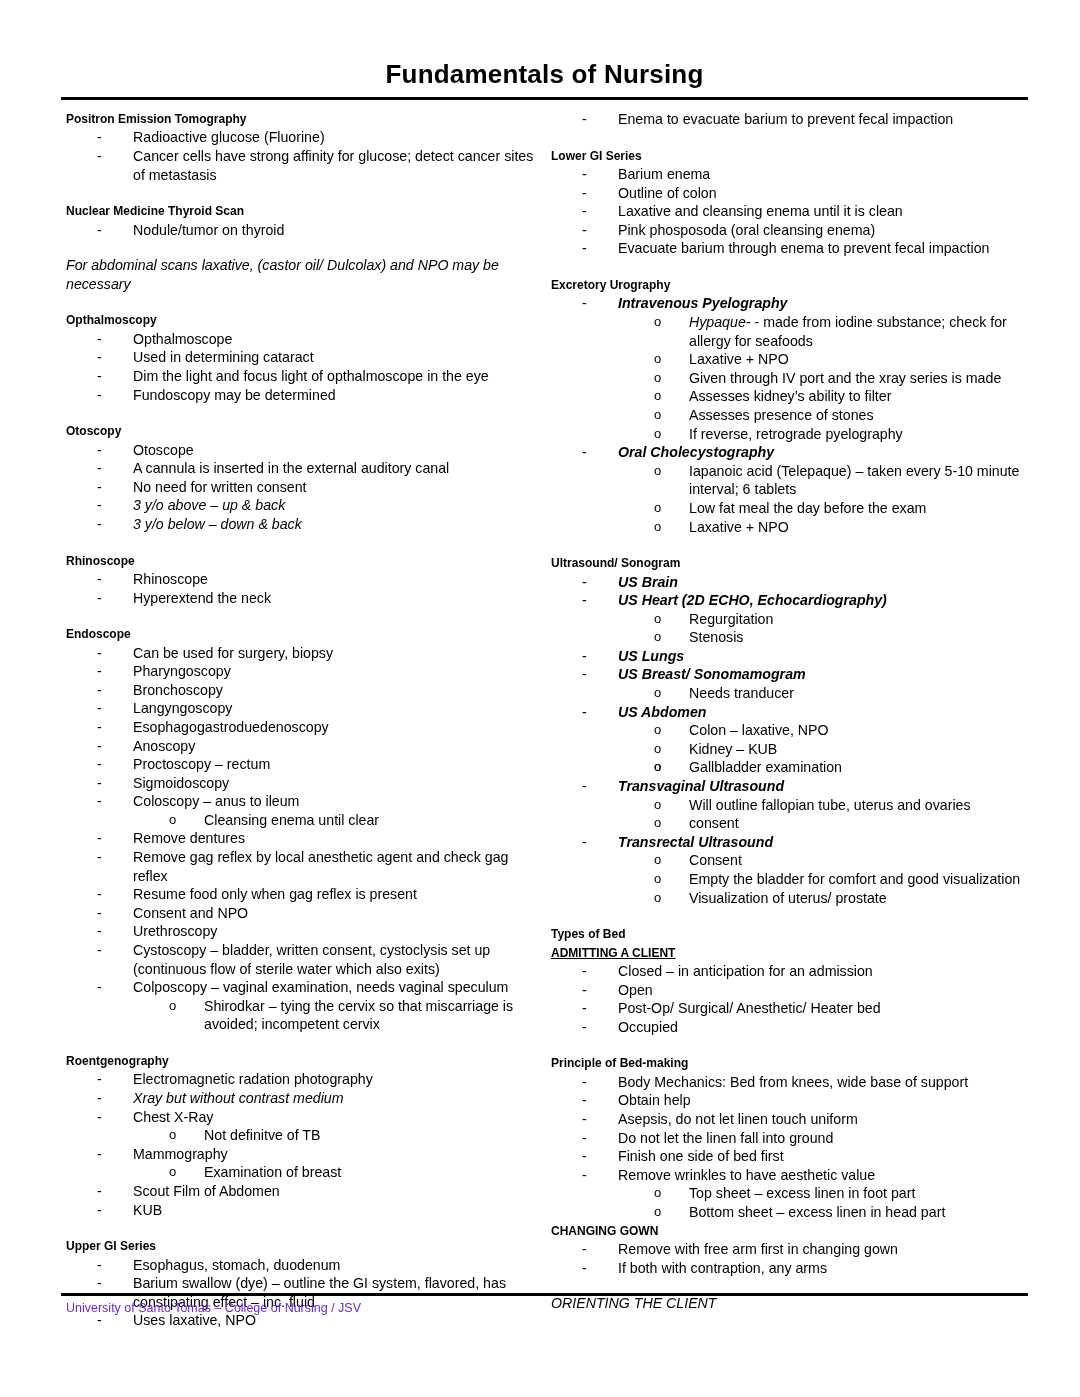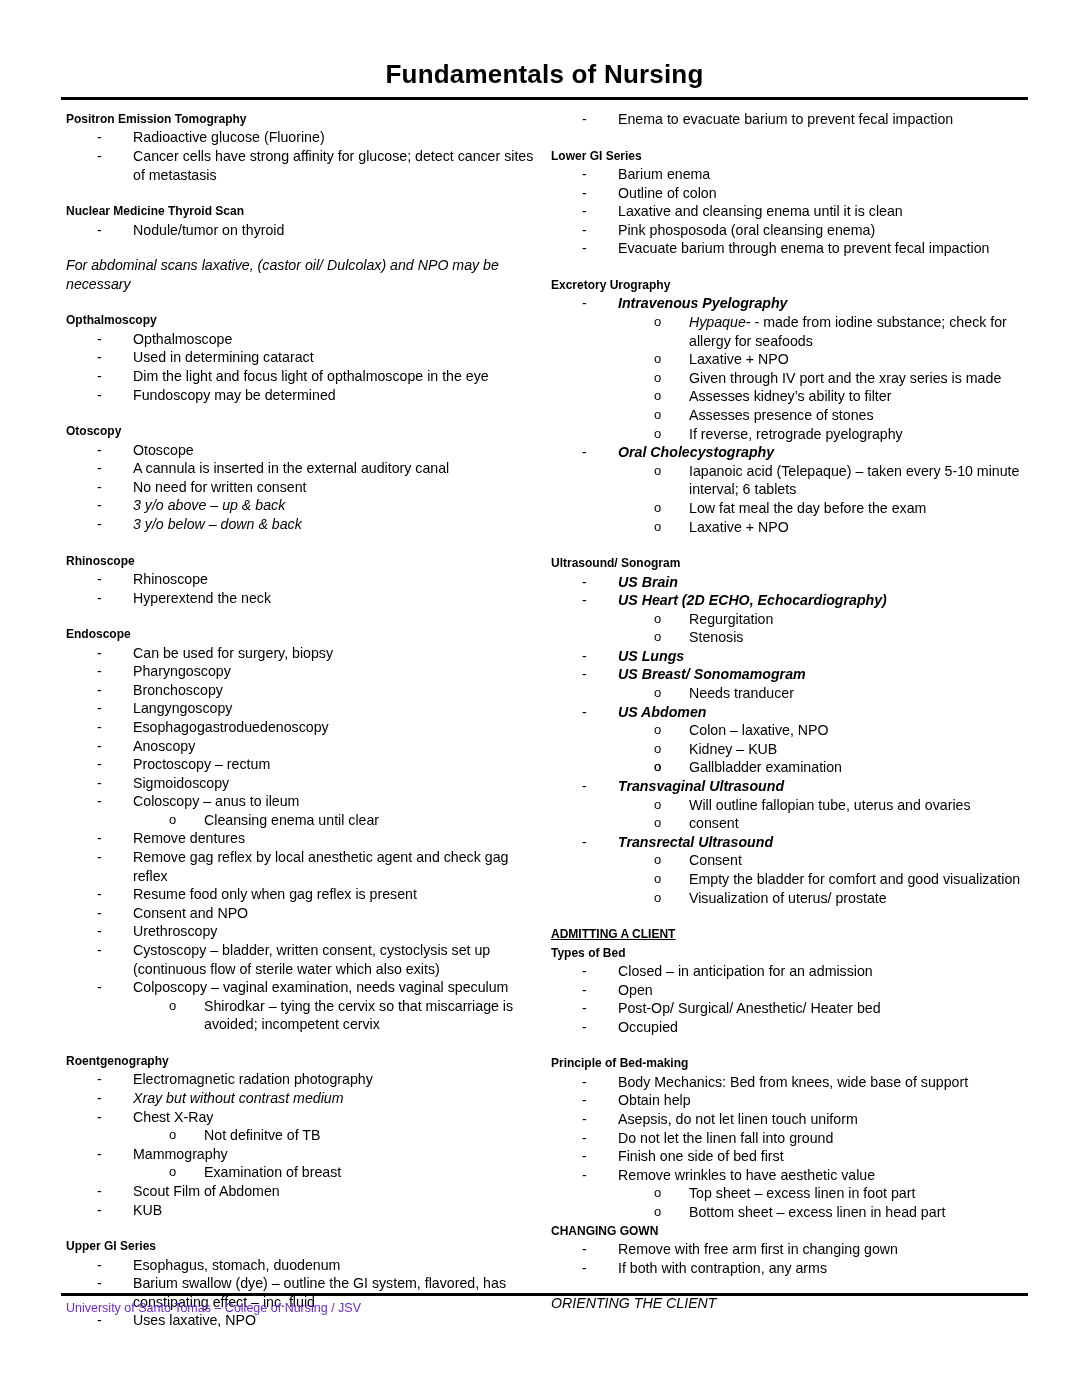--- a/index.html
+++ b/index.html
@@ -248,22 +248,22 @@
     <div class="b1"><span class="mk">-</span><span class="bi">Transvaginal Ultrasound</span></div>
     <div class="b2"><span class="mk">o</span><span>Will outline fallopian tube, uterus and ovaries</span></div>
     <div class="b2"><span class="mk">o</span><span>consent</span></div>
     <div class="b1"><span class="mk">-</span><span class="bi">Transrectal Ultrasound</span></div>
     <div class="b2"><span class="mk">o</span><span>Consent</span></div>
     <div class="b2"><span class="mk">o</span><span>Empty the bladder for comfort and good visualization</span></div>
     <div class="b2"><span class="mk">o</span><span>Visualization of uterus/ prostate</span></div>
 
     <div class="gap"></div>
 
+    <div class="h-sec">Types of Bed</div>
     <div class="h-sec underline">ADMITTING A CLIENT</div>
-    <div class="h-sec">Types of Bed</div>
     <div class="b1"><span class="mk">-</span><span>Closed – in anticipation for an admission</span></div>
     <div class="b1"><span class="mk">-</span><span>Open</span></div>
     <div class="b1"><span class="mk">-</span><span>Post-Op/ Surgical/ Anesthetic/ Heater bed</span></div>
     <div class="b1"><span class="mk">-</span><span>Occupied</span></div>
 
     <div class="gap"></div>
 
     <div class="h-sec">Principle of Bed-making</div>
     <div class="b1"><span class="mk">-</span><span>Body Mechanics: Bed from knees, wide base of support</span></div>
     <div class="b1"><span class="mk">-</span><span>Obtain help</span></div>

